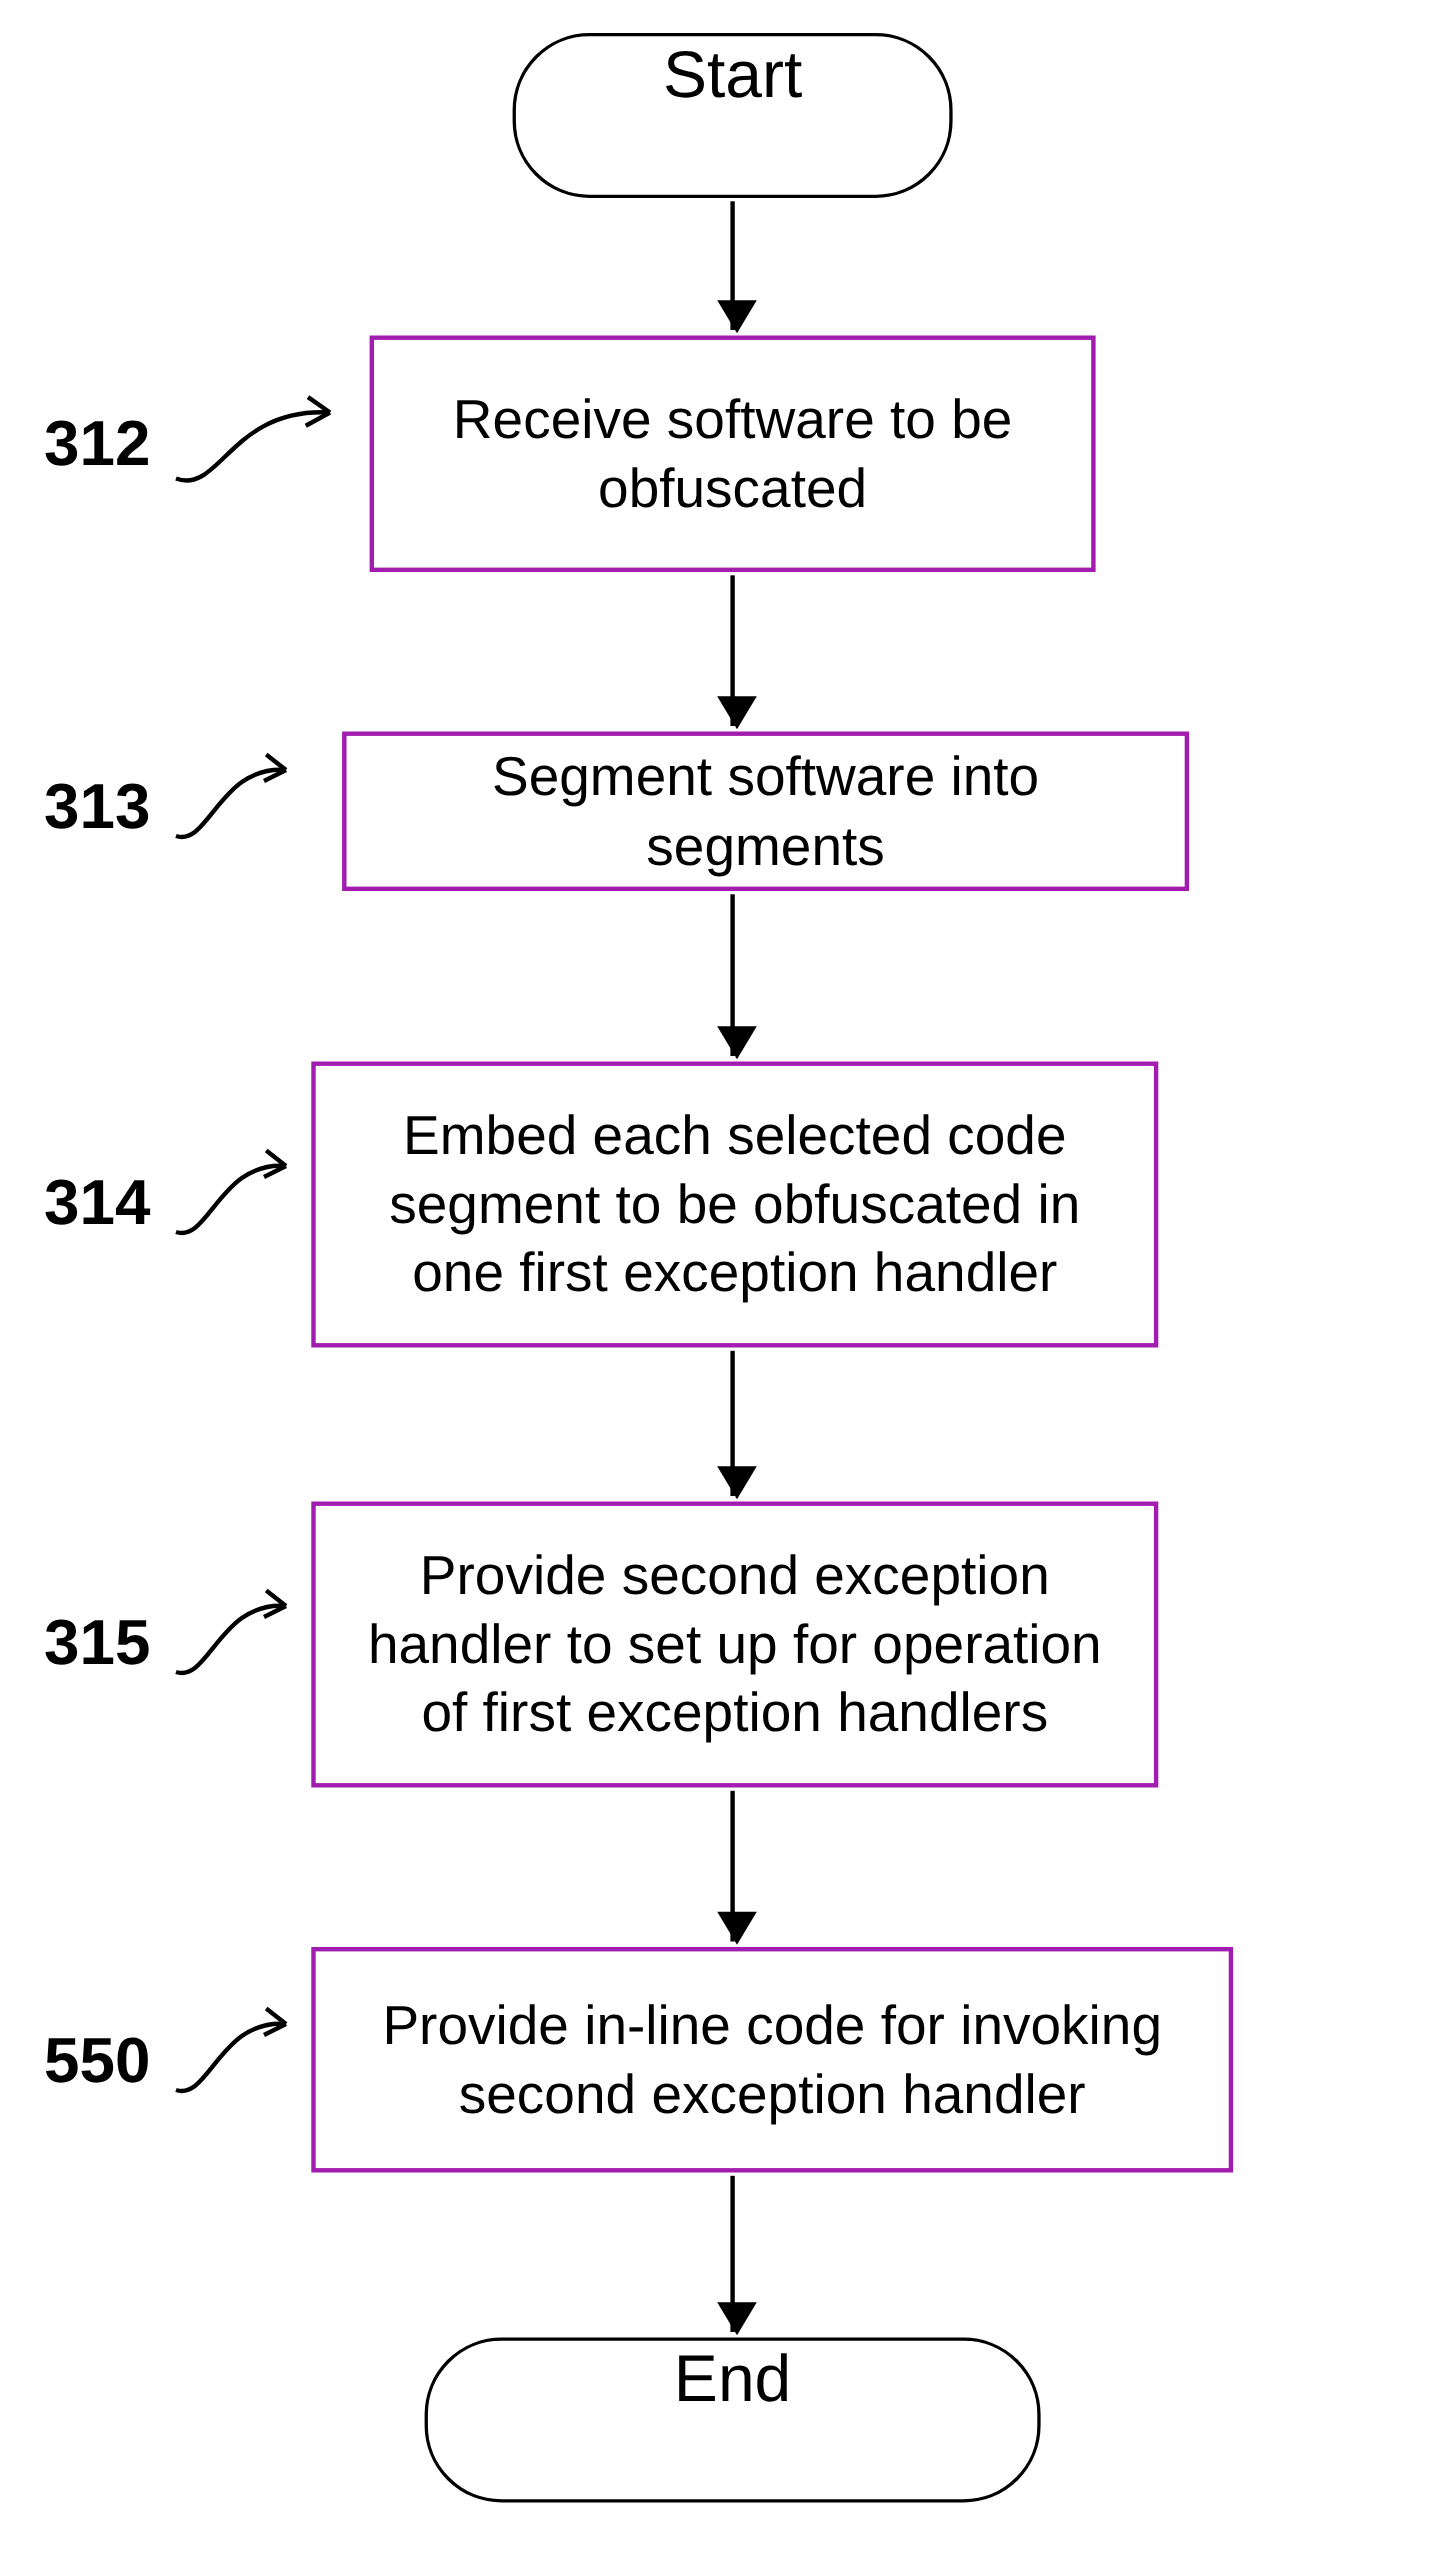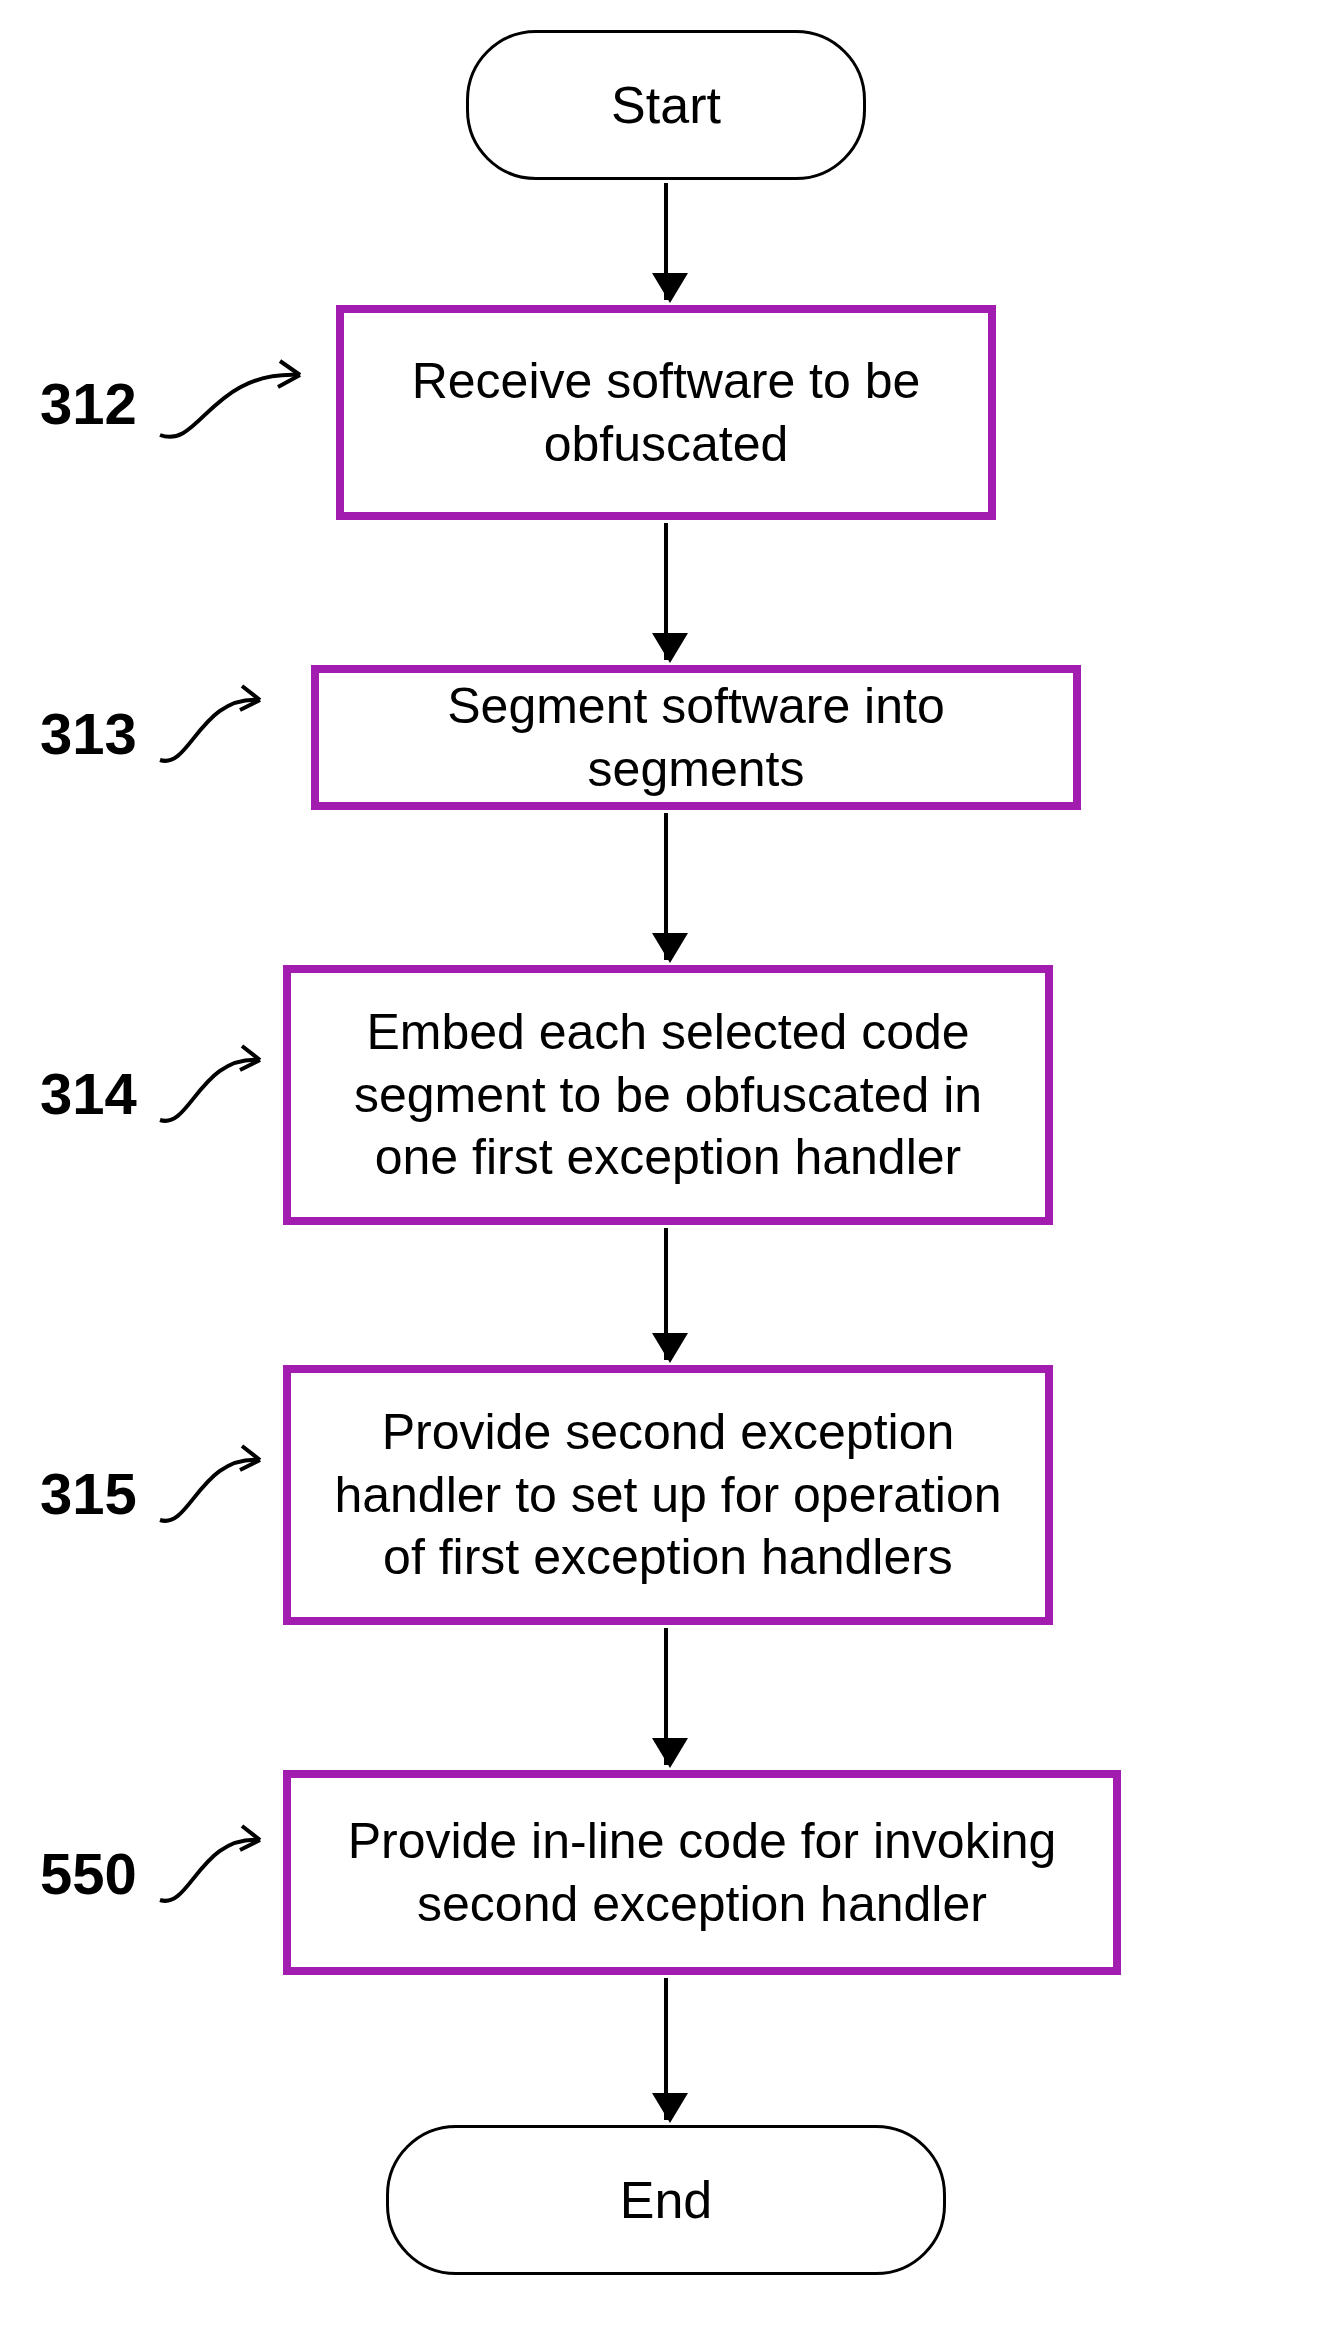--- a/index.html
+++ b/index.html
@@ -21,31 +21,31 @@
     width: 1321px;
     height: 2337px;
   }
 
   
   .terminator {
     position: absolute;
     border: 3px solid #000;
     border-radius: 70px;
     display: flex;
-    align-items: center;
+    align-items: flex-start;
     justify-content: center;
-    font-size: 52px;
+    font-size: 60px;
     background: #fff;
     box-sizing: border-box;
   }
 
   
   .process {
     position: absolute;
-    border: 8px solid #a21caf;
+    border: 4px solid #a21caf;
     background: #fff;
     display: flex;
     align-items: center;
     justify-content: center;
     text-align: center;
     font-size: 50px;
     line-height: 1.25;
     padding: 18px 30px;
     box-sizing: border-box;
   }

